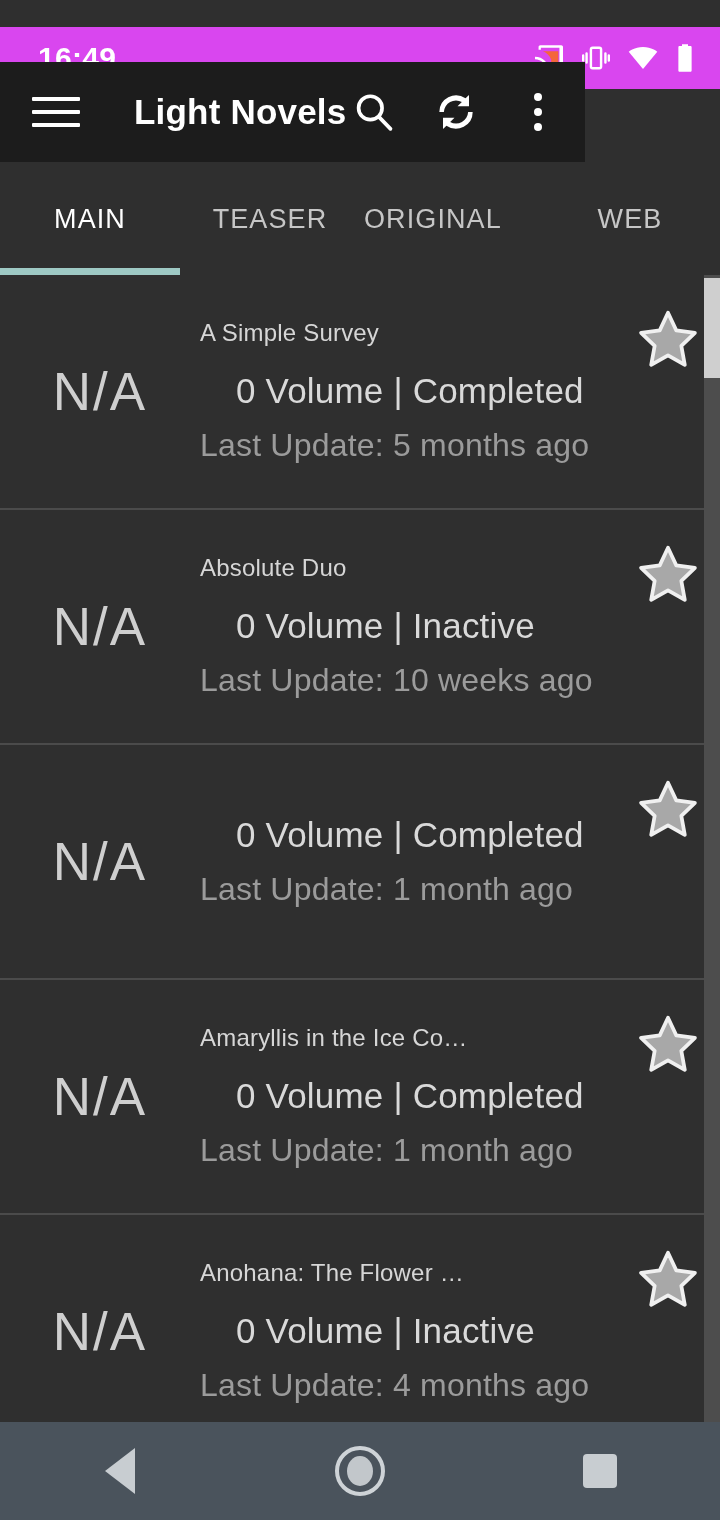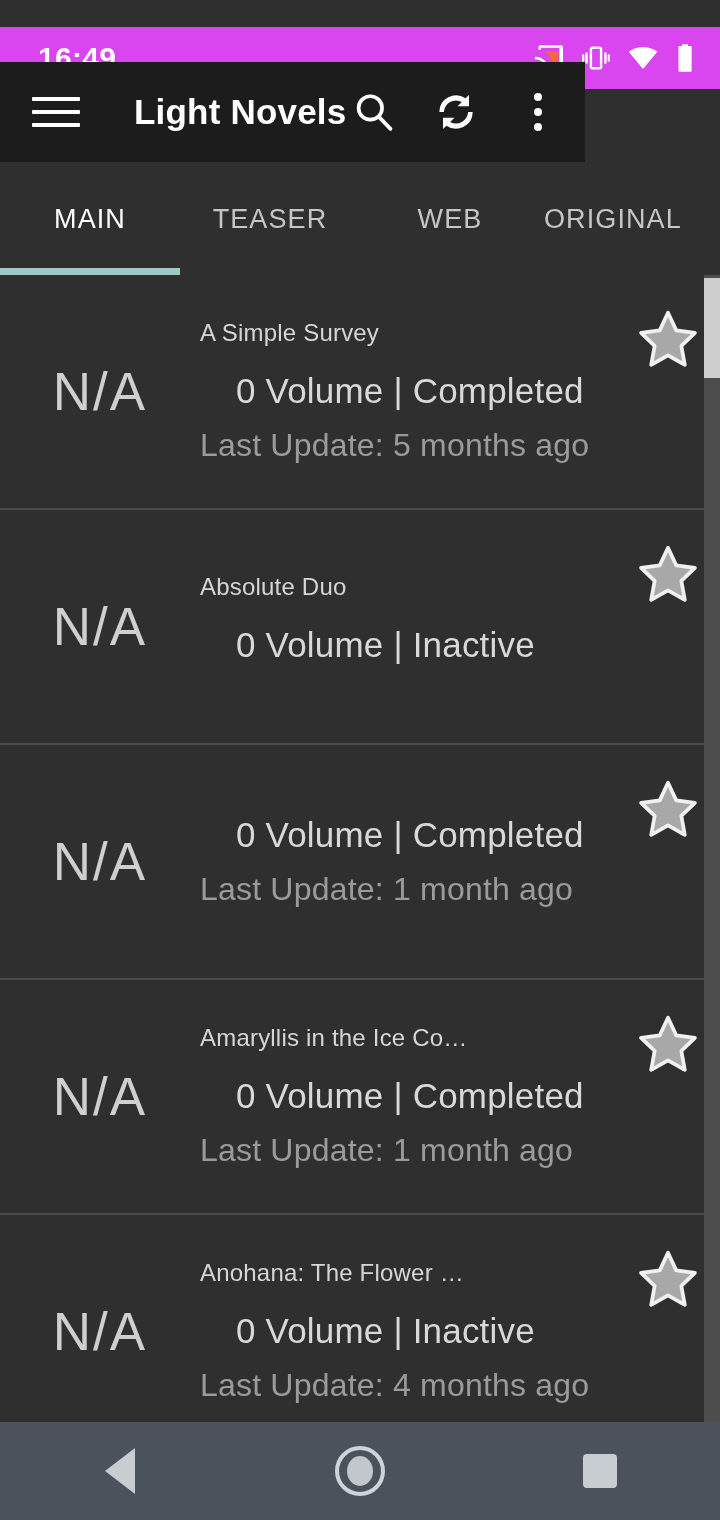--- a/index.html
+++ b/index.html
@@ -252,24 +252,24 @@
 
 <div class="tab-bar">
   <div class="tab active">
     <div class="tab-label">MAIN</div>
     <div class="tab-indicator"></div>
   </div>
   <div class="tab">
     <div class="tab-label">TEASER</div>
   </div>
   <div class="tab">
+    <div class="tab-label" style="text-align:left;line-height:42px;">ORIGINAL</div>
+  </div>
+  <div class="tab">
     <div class="tab-label">WEB</div>
-  </div>
-  <div class="tab">
-    <div class="tab-label" style="text-align:left;line-height:42px;">ORIGINAL</div>
   </div>
 </div>
 
 <div class="list">
 
   <div class="row">
     <div class="thumb">
       <span class="thumb-text">N/A</span>
     </div>
     <div class="row-body">
@@ -284,20 +284,21 @@
     </div>
   </div>
 
   <div class="row">
     <div class="thumb">
       <span class="thumb-text">N/A</span>
     </div>
     <div class="row-body">
       <div class="row-title">Absolute Duo</div>
       <div class="row-meta">0 Volume | Inactive</div>
+      <div class="row-update">Last Update: 10 weeks ago</div>
     </div>
     <div class="row-fav">
       <svg width="66" height="64" viewBox="0 0 24 24">
         <path d="M12 1.8l3.1 6.6 7 .9-5.1 4.9 1.3 7.1L12 17.8 5.7 21.3 7 14.2 1.9 9.3l7-.9z" fill="#a8a8a8" stroke="#f0f0f0" stroke-width="1.4" stroke-linejoin="round"></path>
       </svg>
     </div>
   </div>
 
   <div class="row">
     <div class="thumb">

